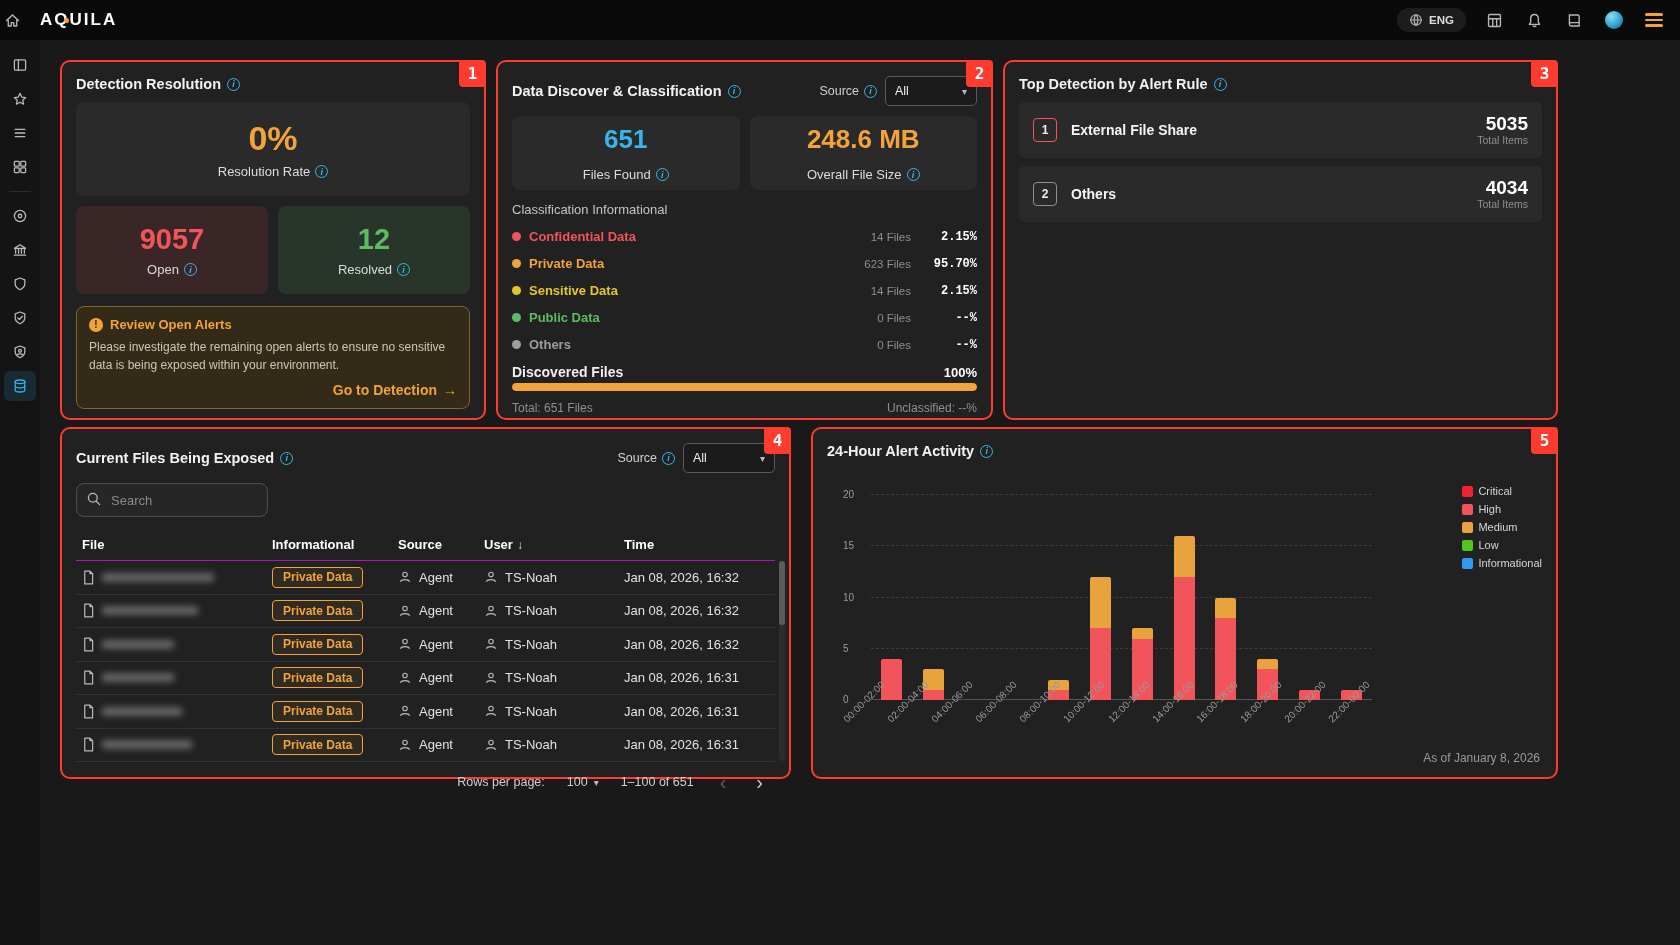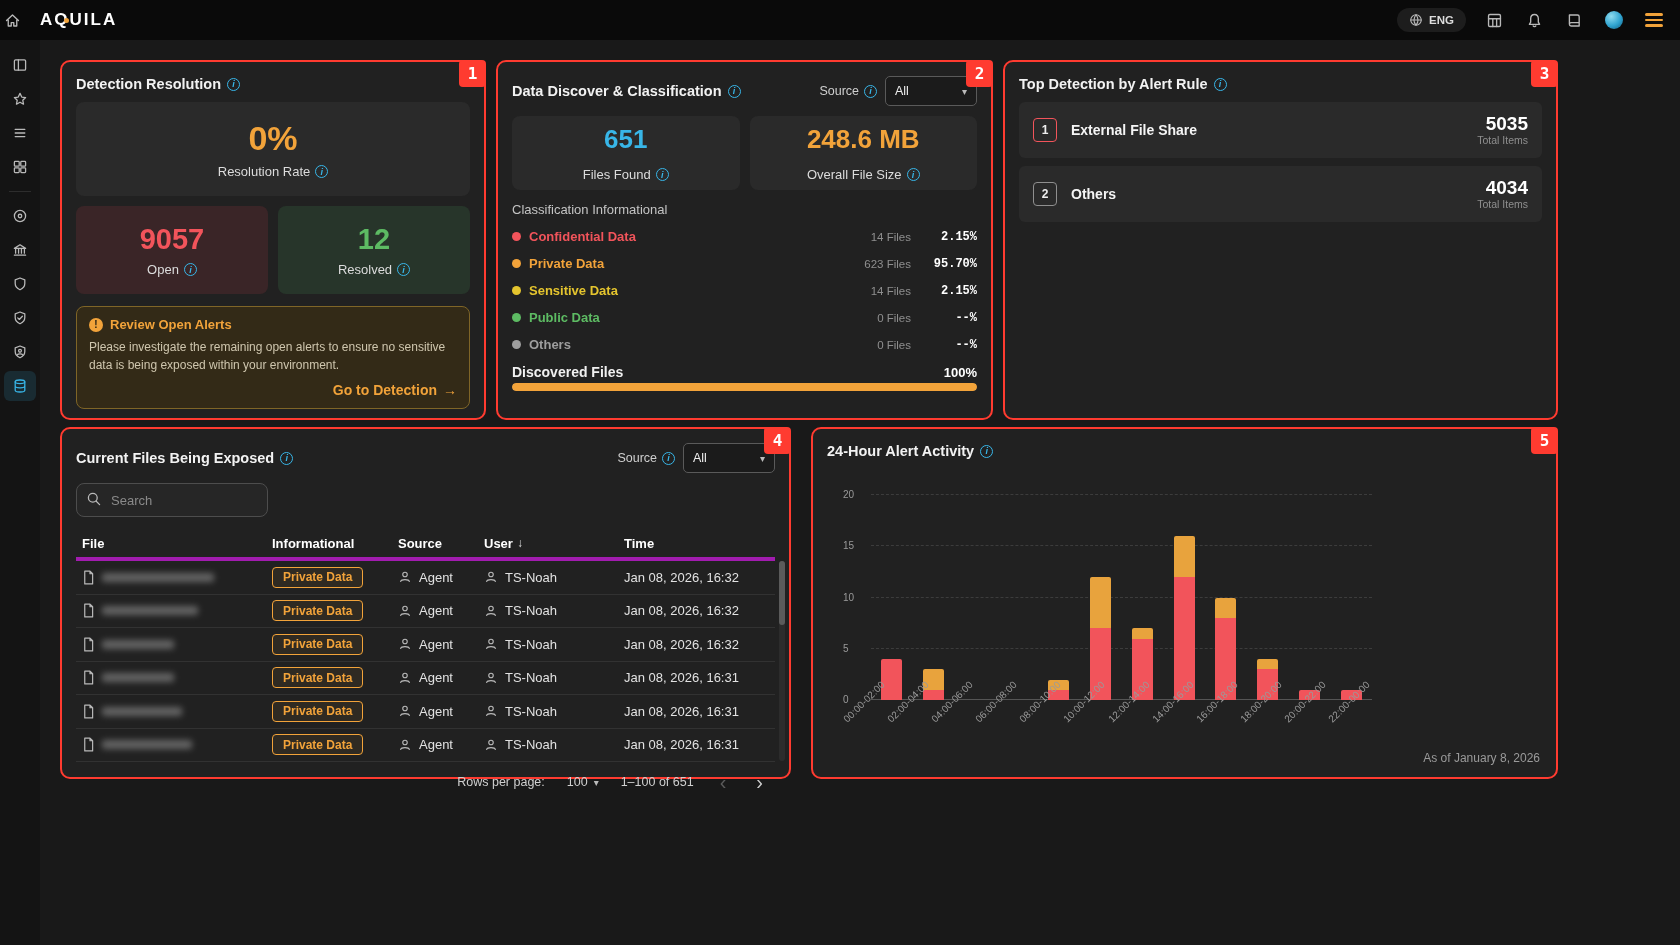--- a/index.html
+++ b/index.html
@@ -86,21 +86,21 @@
   .rule-right{text-align:right;}
   .rule-value{font-size:19px;font-weight:800;color:#fff;line-height:1.1;}
   .rule-sub{font-size:10.5px;color:#8f8f8f;}
   
   .search-box{position:relative;width:192px;height:34px;margin-bottom:12px;}
   .search-box input{width:100%;height:100%;background:#262626;border:1px solid #4d4d4d;border-radius:8px;
     color:#ddd;font-size:13px;padding:0 10px 0 34px;outline:none;font-family:inherit;}
   .search-box input::placeholder{color:#8a8a8a;}
   .search-ic{position:absolute;left:10px;top:8px;}
   .tgrid{display:grid;grid-template-columns:190px 126px 86px 140px 1fr;align-items:center;padding:0 6px;}
-  .thead{height:32px;border-bottom:4px solid #a21caf;font-size:13px;font-weight:700;color:#fff;}
+  .thead{height:32px;border-bottom:1px solid #a21caf;font-size:13px;font-weight:700;color:#fff;}
   .thead .th{display:flex;align-items:center;gap:4px;}
   .sort{font-size:12px;color:#ddd;}
   .tbody{position:relative;}
   .trow{height:33.5px;border-bottom:1px solid #323232;font-size:13px;color:#e2e2e2;cursor:pointer;}
   .td{display:flex;align-items:center;gap:7px;}
   .blurname{display:inline-block;height:9px;border-radius:2px;background:#7a7a7a;filter:blur(3px);opacity:.75;}
   .pill{display:inline-block;padding:2.5px 10px;border:1px solid var(--orange);color:var(--orange);
     background:rgba(242,163,58,.07);border-radius:4px;font-size:12px;font-weight:600;}
   .mini svg{display:block;}
   .scrollbar{position:absolute;right:-10px;top:0;width:6px;height:200px;background:#2c2c2c;border-radius:3px;}
@@ -352,20 +352,24 @@
               <span class="cls-pct">--%</span>
             </div>
           </div>
         <div class="disc-row">
           <span class="disc-label">Discovered Files</span>
           <span class="disc-pct">100%</span>
         </div>
         <div class="progress">
             <div style="width: 100%;"></div>
           </div>
+        <div class="total-row">
+          <span>Total: 651 Files</span>
+          <span>Unclassified: --%</span>
+        </div>
       </div>
 
       <div class="panel">
         <div class="som-badge">3</div>
         <div class="ptitle-row">
           <div class="ptitle">
               <span>Top Detection by Alert Rule</span>
               <span class="info">i</span>
             </div>
         </div>
@@ -747,17 +751,39 @@
             <span class="xlab" style="left: 29.1667%;">06:00-08:00</span>
             <span class="xlab" style="left: 37.5%;">08:00-10:00</span>
             <span class="xlab" style="left: 45.8333%;">10:00-12:00</span>
             <span class="xlab" style="left: 54.1667%;">12:00-14:00</span>
             <span class="xlab" style="left: 62.5%;">14:00-16:00</span>
             <span class="xlab" style="left: 70.8333%;">16:00-18:00</span>
             <span class="xlab" style="left: 79.1667%;">18:00-20:00</span>
             <span class="xlab" style="left: 87.5%;">20:00-22:00</span>
             <span class="xlab" style="left: 95.8333%;">22:00-00:00</span>
           </div>
+        <div class="legend">
+            <div class="lg-item">
+              <span class="lg-sq" style="background: rgb(245, 34, 45);"></span>
+              <span>Critical</span>
+            </div>
+            <div class="lg-item">
+              <span class="lg-sq" style="background: rgb(242, 84, 91);"></span>
+              <span>High</span>
+            </div>
+            <div class="lg-item">
+              <span class="lg-sq" style="background: rgb(232, 163, 61);"></span>
+              <span>Medium</span>
+            </div>
+            <div class="lg-item">
+              <span class="lg-sq" style="background: rgb(82, 196, 26);"></span>
+              <span>Low</span>
+            </div>
+            <div class="lg-item">
+              <span class="lg-sq" style="background: rgb(47, 155, 244);"></span>
+              <span>Informational</span>
+            </div>
+          </div>
         <div class="asof">As of January 8, 2026</div>
       </div>
     </div>
   </div>
 </div>
 
 </body></html>

